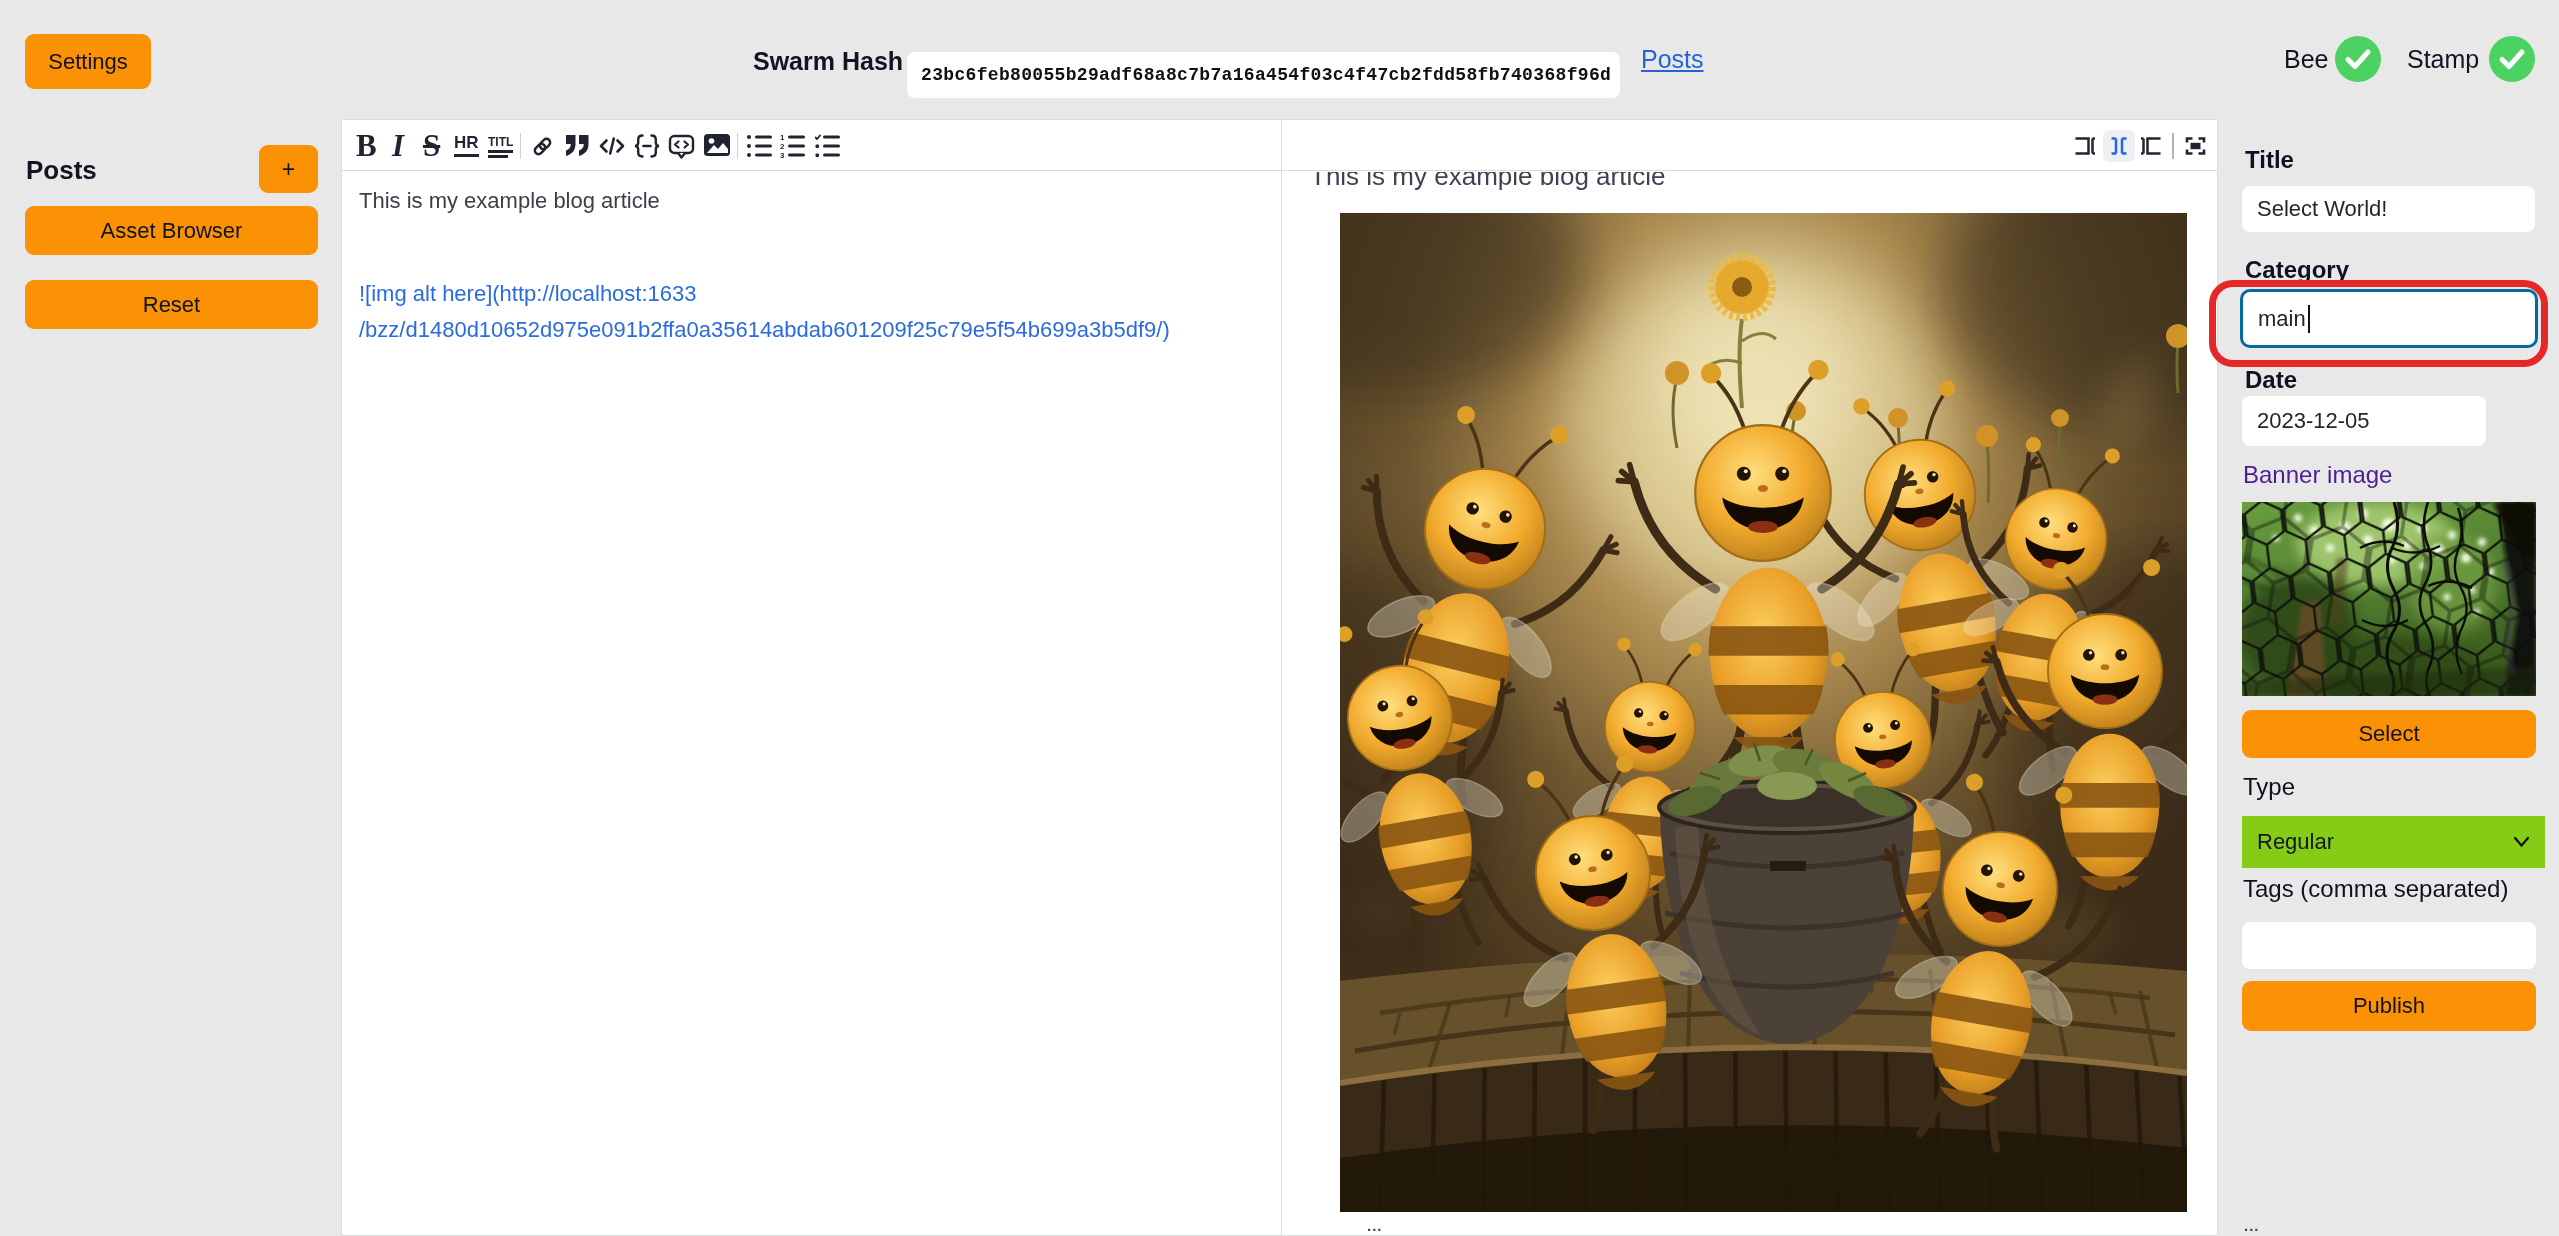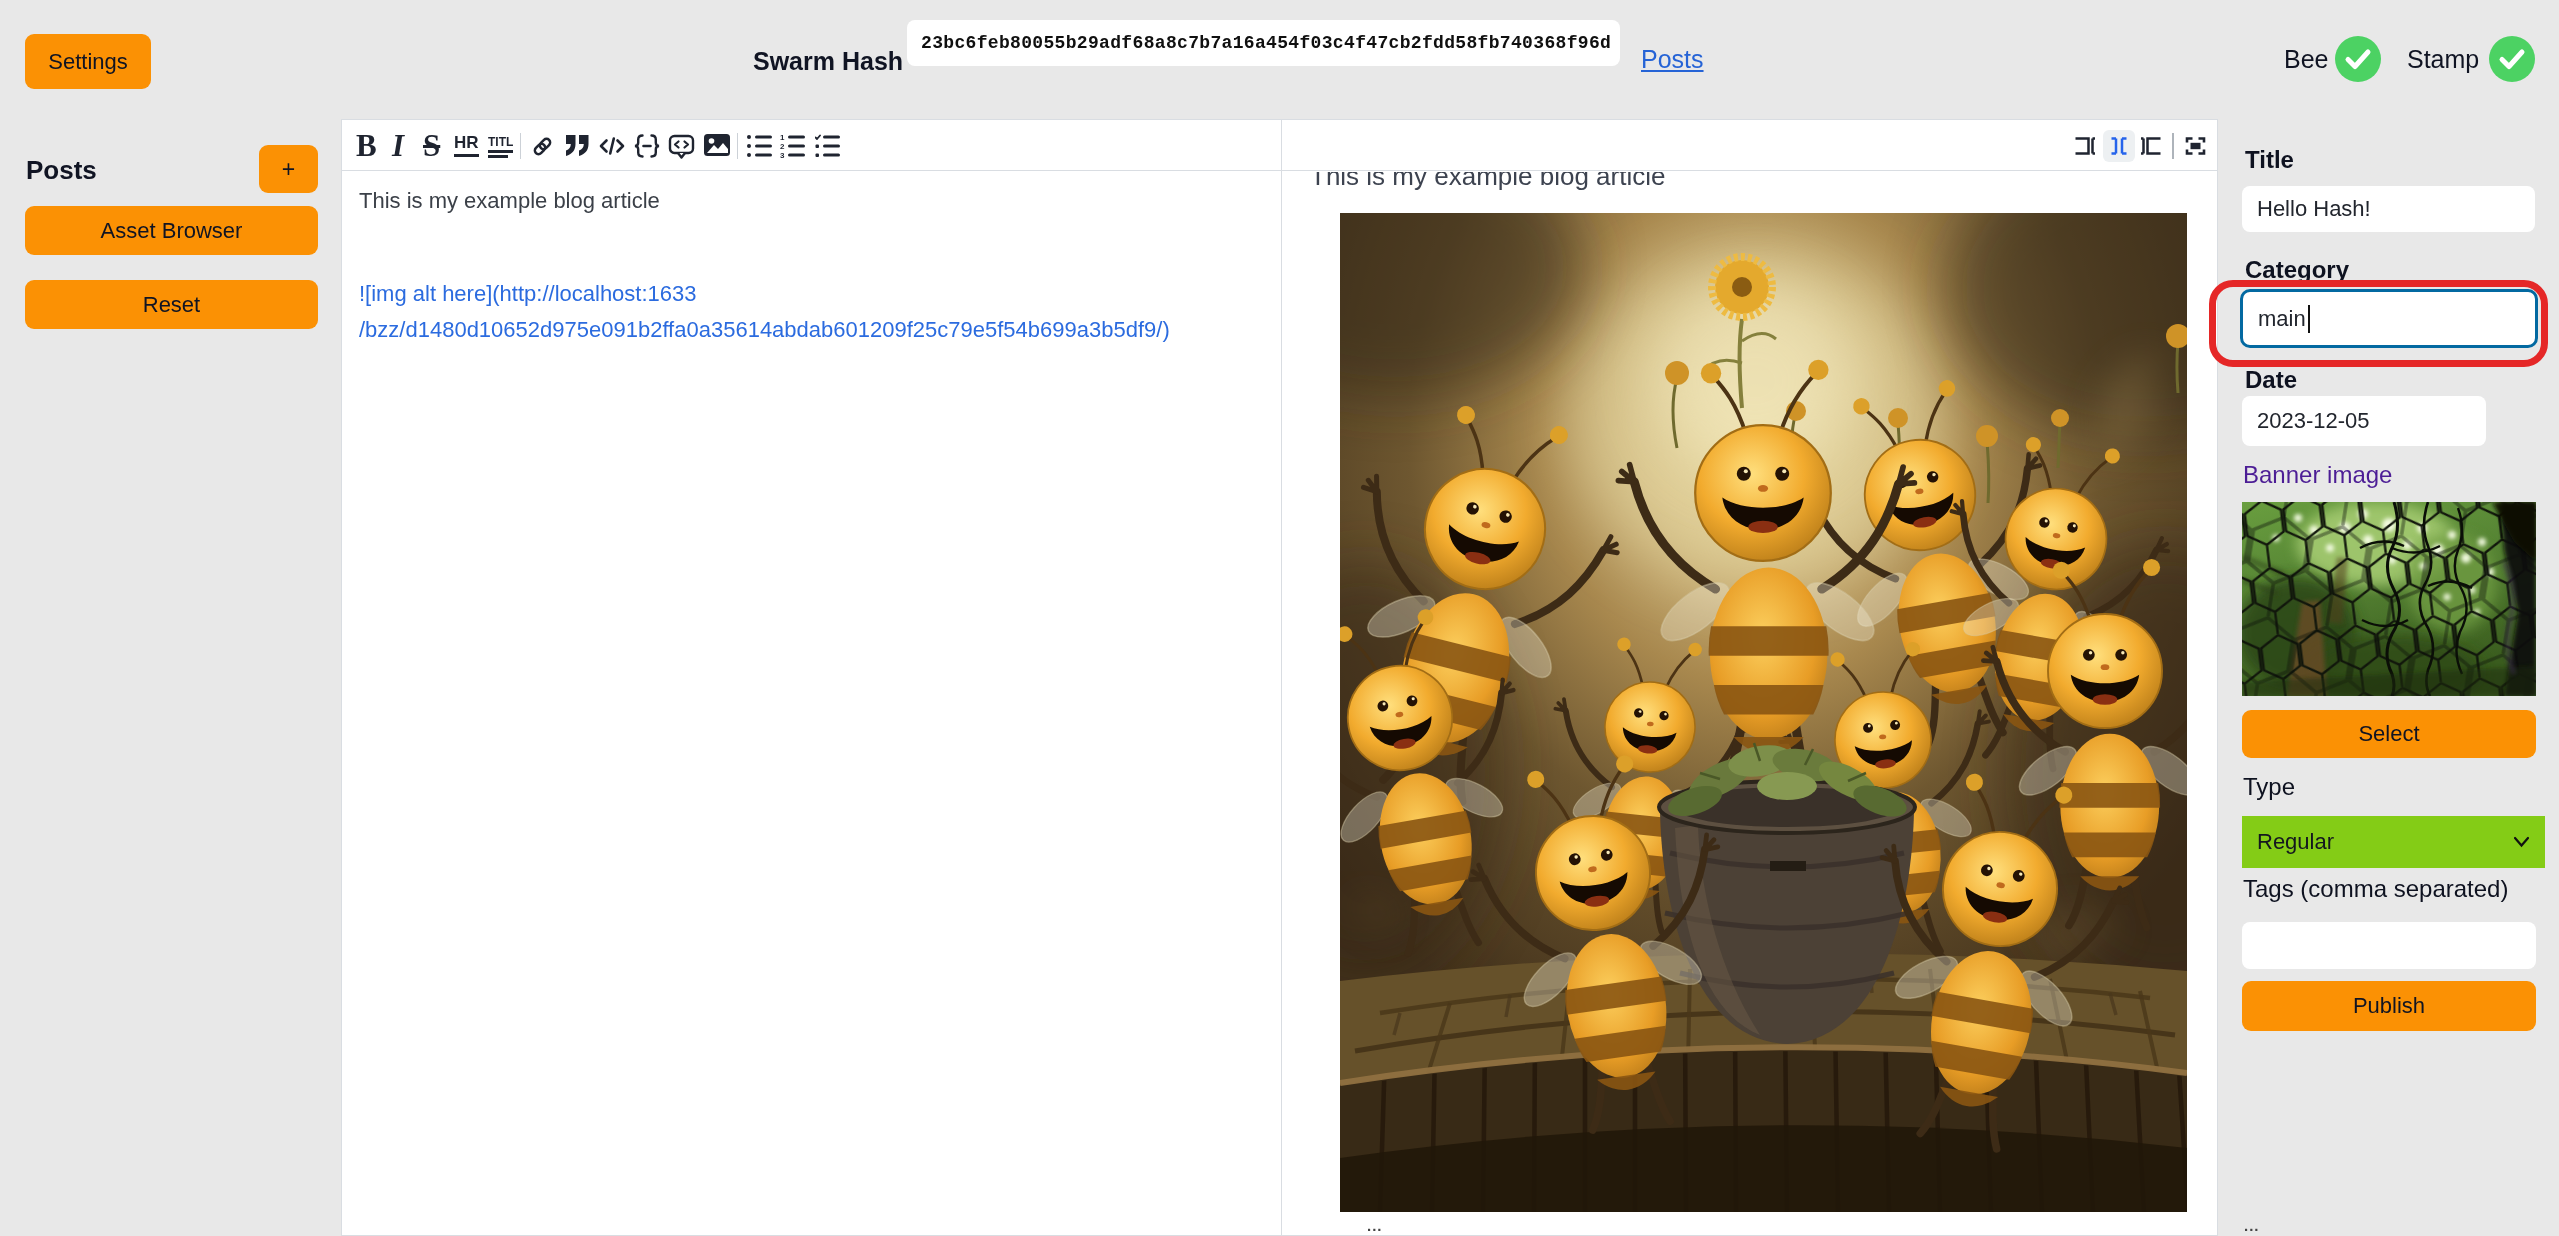--- a/index.html
+++ b/index.html
@@ -8,21 +8,21 @@
   .abs { position:absolute; }
   .btn { background:#fb9104; border-radius:9px; color:#101423; display:flex; align-items:center; justify-content:center; font-size:22px; }
   .lbl { font-size:24px; font-weight:700; color:#0e1220; }
   .inp { background:#fff; border-radius:8px; font-size:22px; color:#22262e; display:flex; align-items:center; padding-left:15px; }
 </style>
 </head>
 <body>
 
 <div class="abs btn" style="left:25px; top:34px; width:126px; height:55px;">Settings</div>
 <div class="abs" style="left:753px; top:47px; font-size:25px; font-weight:600; color:#101423;">Swarm Hash</div>
-<div class="abs inp" style="left:907px; top:20px; width:713px; height:46px; font-family:'Liberation Mono',monospace; font-size:18px; font-weight:700; color:#101010; overflow:hidden; white-space:nowrap; padding-left:14px; letter-spacing:0.33px;">23bc6feb80055b29adf68a8c7b7a16a454f03c4f47cb2fdd58fb740368f96d</div>
+<div class="abs inp" style="left:907px; top:52px; width:713px; height:46px; font-family:'Liberation Mono',monospace; font-size:18px; font-weight:700; color:#101010; overflow:hidden; white-space:nowrap; padding-left:14px; letter-spacing:0.33px;">23bc6feb80055b29adf68a8c7b7a16a454f03c4f47cb2fdd58fb740368f96d</div>
 <a class="abs" style="left:1641px; top:45px; font-size:25px; color:#2563d6; text-decoration:underline;">Posts</a>
 <div class="abs" style="left:2284px; top:45px; font-size:25px; font-weight:500; color:#101423;">Bee</div>
 <div class="abs" style="left:2335px; top:36px;">
   <svg width="46" height="46">
       <circle cx="23" cy="23" r="23" fill="#4cd263"></circle>
       <path d="M13 23.5 L20 30.5 L33 16" stroke="#fff" stroke-width="5" fill="none" stroke-linecap="round" stroke-linejoin="round"></path>
     </svg>
 </div>
 <div class="abs" style="left:2407px; top:45px; font-size:25px; font-weight:500; color:#101423;">Stamp</div>
 <div class="abs" style="left:2489px; top:36px;">
@@ -268,21 +268,21 @@
 <use href="#bee" transform="translate(660 676) scale(0.95) rotate(10)"></use>
 </svg>
     </div>
   </div>
 </div>
 
 <div class="abs" style="left:1367px; top:1217px; font-size:15px; font-weight:700; color:#444; letter-spacing:1px;">...</div>
 <div class="abs" style="left:2244px; top:1217px; font-size:15px; font-weight:700; color:#444; letter-spacing:1px;">...</div>
 
 <div class="abs lbl" style="left:2245px; top:146px;">Title</div>
-<div class="abs inp" style="left:2242px; top:186px; width:293px; height:46px;">Hello Hash!</div>
+<div class="abs inp" style="left:2242px; top:186px; width:293px; height:46px;">Select World!</div>
 <div class="abs lbl" style="left:2245px; top:256px;">Category</div>
 <div class="abs inp" style="left:2240px; top:289px; width:298px; height:59px; border:3px solid #0369a1; border-radius:10px;">main<span style="display:inline-block; width:2px; height:28px; background:#111; margin-left:2px;"></span></div>
 <div class="abs" style="left:2209px; top:280px; width:339px; height:87px; border:7px solid #e52727; border-radius:24px;"></div>
 <div class="abs lbl" style="left:2245px; top:366px;">Date</div>
 <div class="abs inp" style="left:2242px; top:396px; width:244px; height:50px;">2023-12-05</div>
 <div class="abs" style="left:2243px; top:461px; font-size:24px; color:#4c1d95;">Banner image</div>
 <div class="abs" style="left:2242px; top:502px; width:294px; height:194px;" id="banner">
 <svg width="294" height="194" viewBox="0 0 294 194">
 <defs>
   <linearGradient id="grn" x1="0" y1="0" x2="0.35" y2="1">

